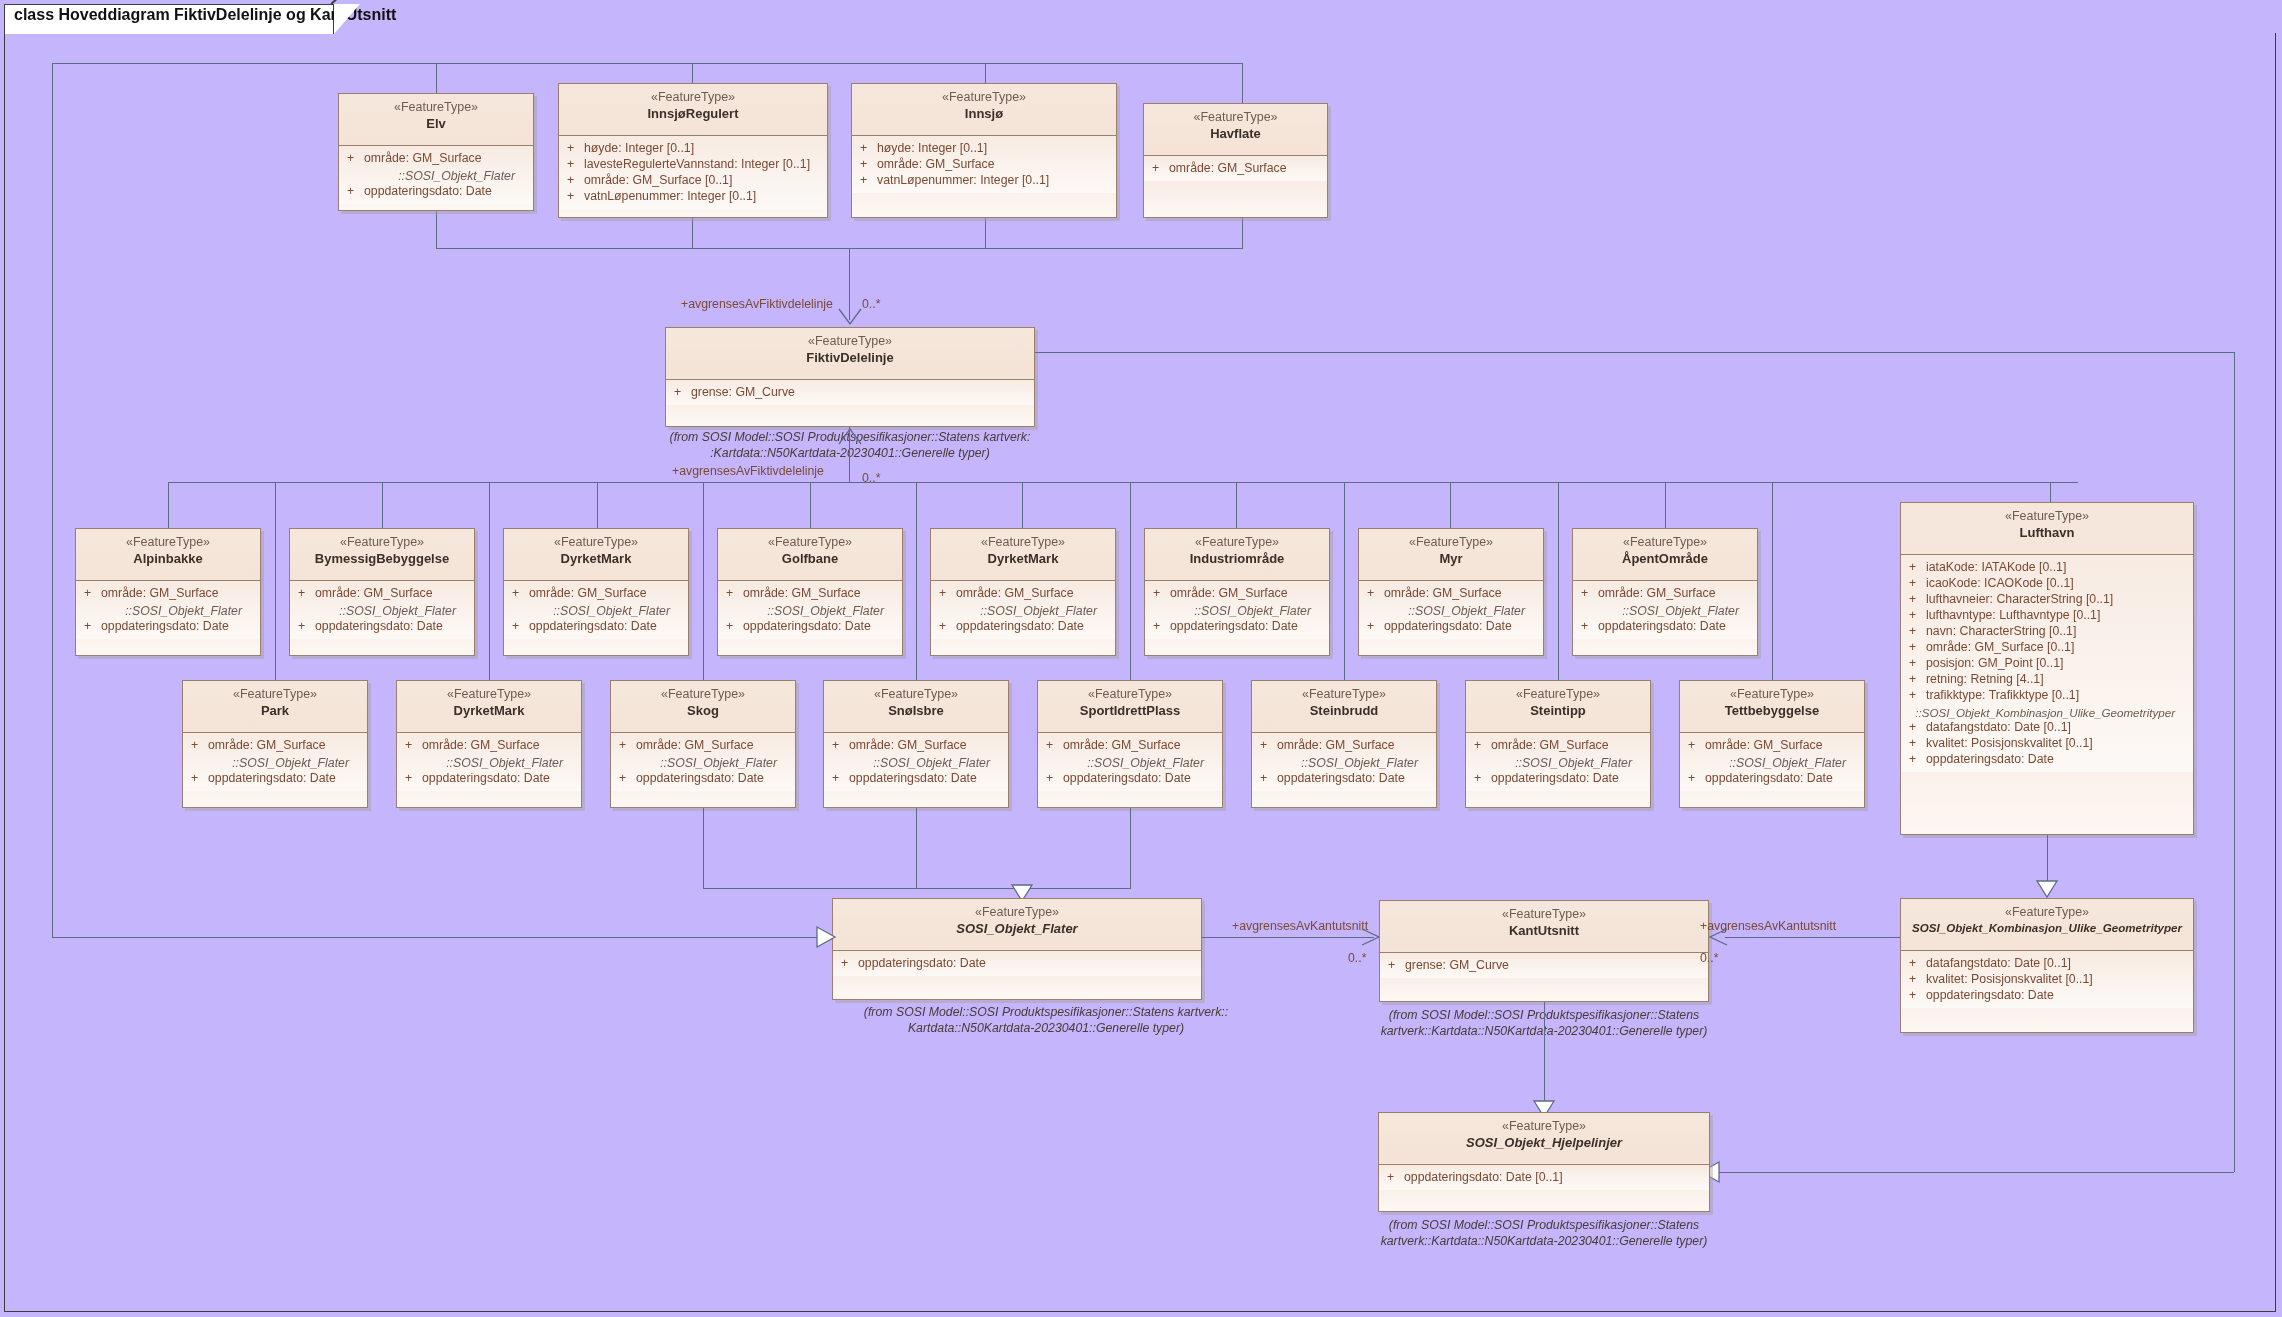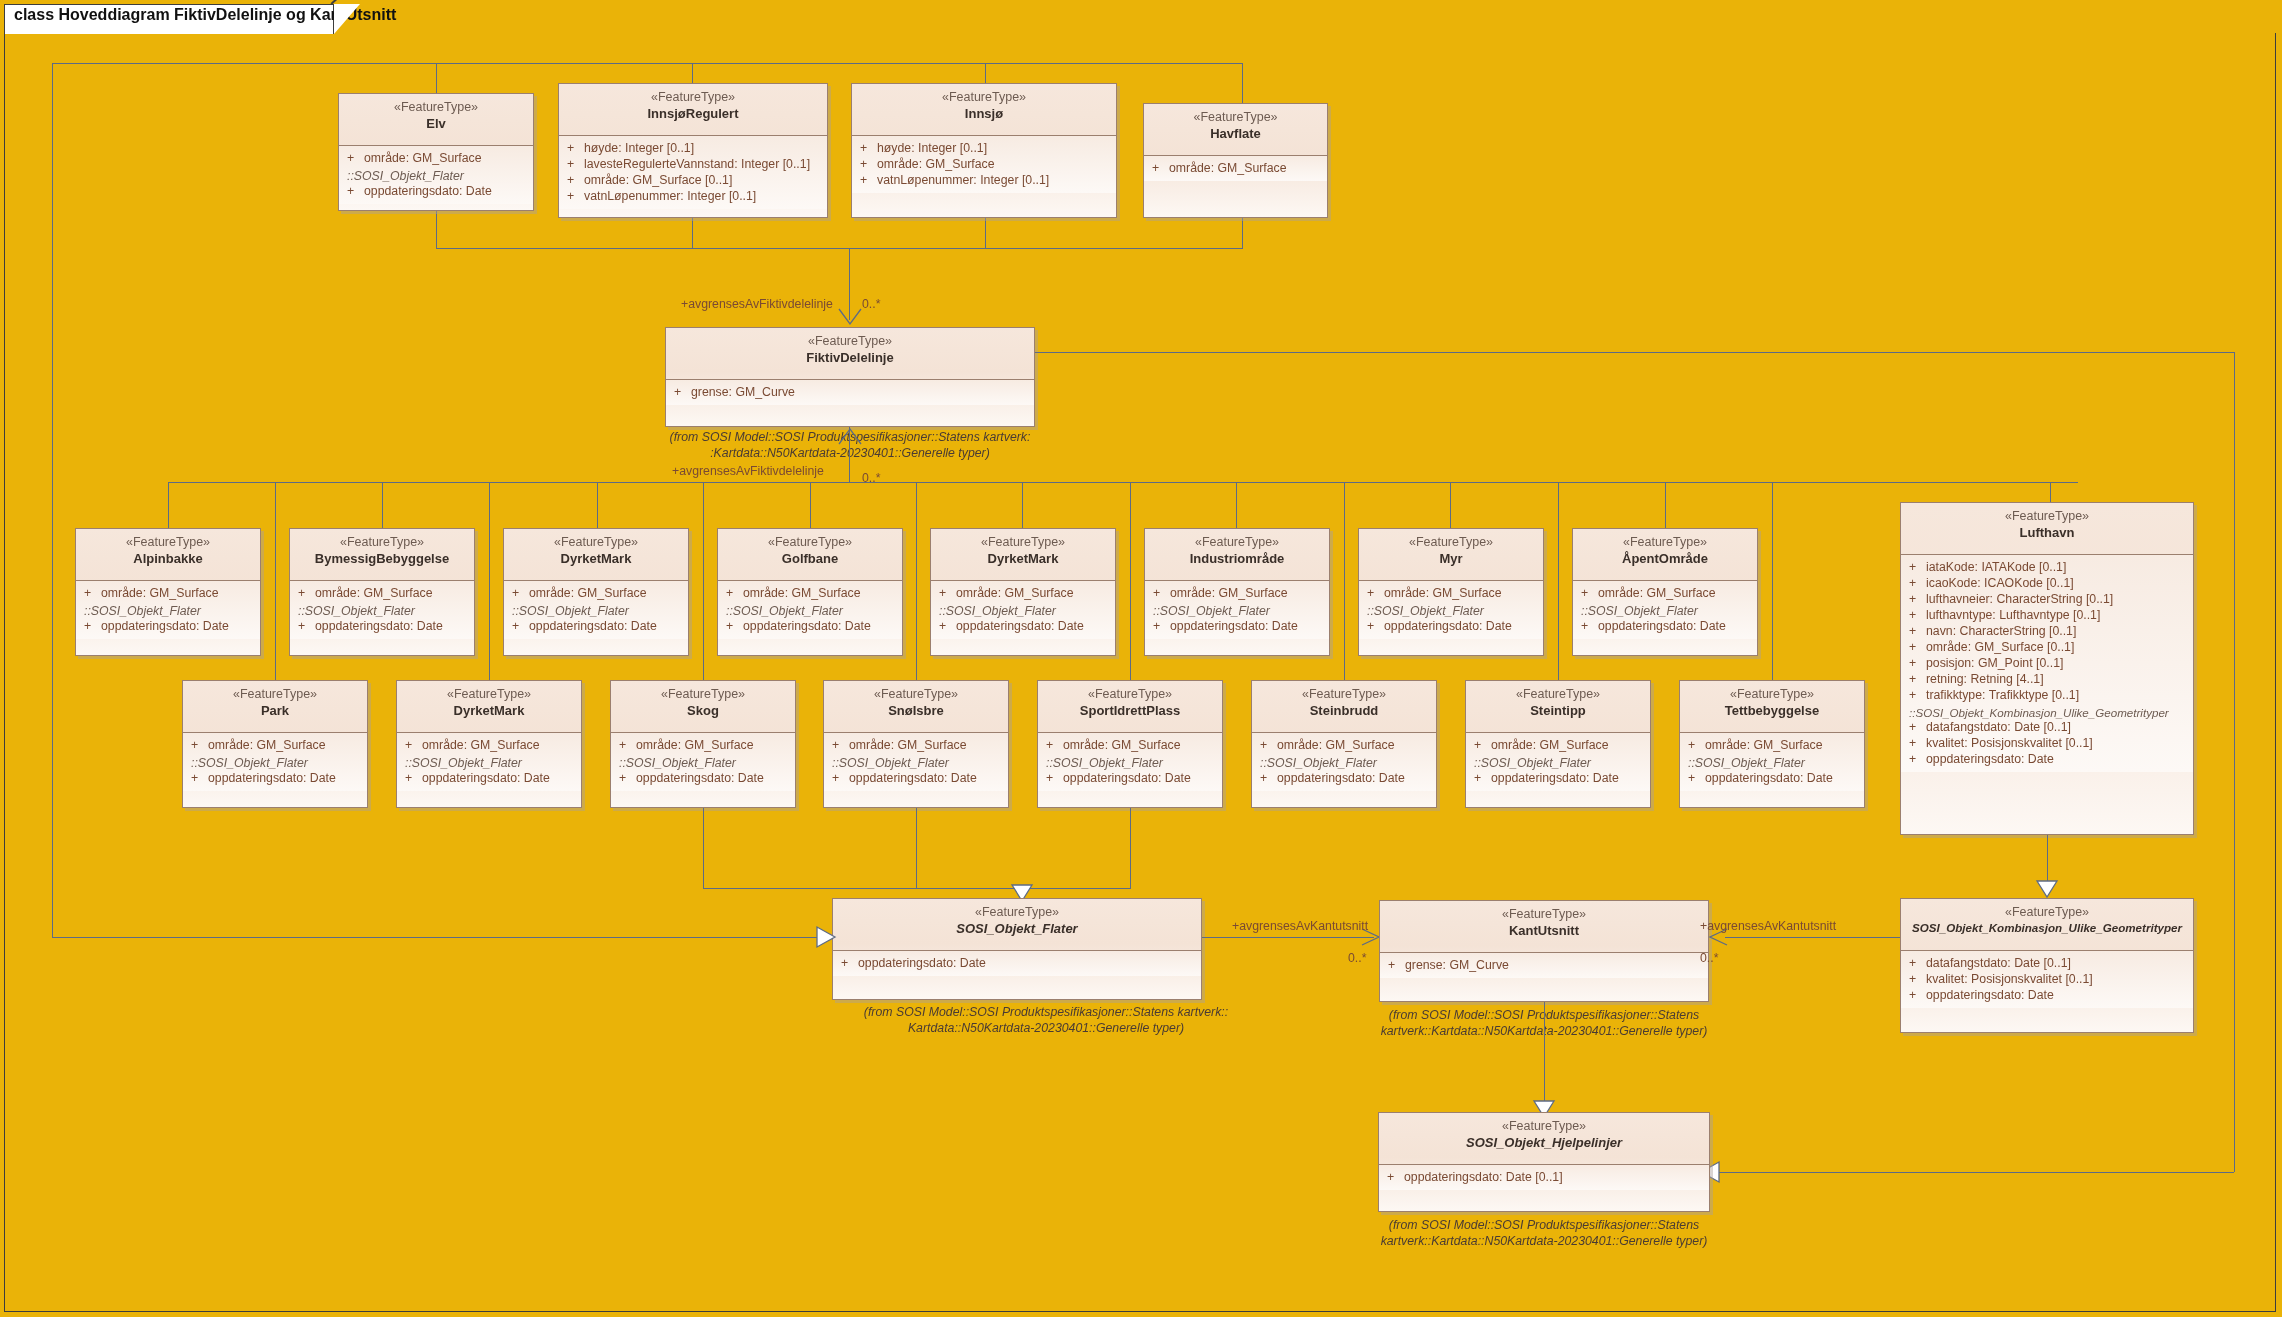--- a/index.html
+++ b/index.html
@@ -1,17 +1,17 @@
 <!DOCTYPE html>
 <html><head>
 <meta charset="utf-8">
 <style>
   html,body{margin:0;padding:0;background:#ffffff;}
   body{font-family:"Liberation Sans", sans-serif;color:#5b4a42;}
-  #canvas{position:relative;width:2282px;height:1317px;overflow:hidden;background:#eab308;}
+  #canvas{position:relative;width:2282px;height:1317px;overflow:hidden;background:#c4b5fd;}
 
   
   .frame-body{position:absolute;border:1.5px solid #3d3d3d;}
   .frame-tab{position:absolute;left:0;top:0;height:30px;border:1.5px solid #3d3d3d;
              border-bottom:none;background:#fff;box-sizing:border-box;}
   .frame-tab-label{position:absolute;left:14px;top:6px;font-size:16px;font-weight:bold;color:#111;white-space:nowrap;}
   .frame-tab-slant{position:absolute;width:0;height:0;}
 
   
   .cls{position:absolute;box-sizing:border-box;border:1.2px solid #9b7f6e;
@@ -22,21 +22,21 @@
   .stereo{display:block;font-size:12.5px;color:#6d5b51;white-space:nowrap;}
   .cname{display:block;font-size:13px;font-weight:bold;color:#3a2f29;white-space:nowrap;}
   .cname.italic{font-style:italic;}
   .cls-body{box-sizing:border-box;padding:5px 0 4px 0;
             background:linear-gradient(180deg,#f7ebe2 0%,#fdf9f6 100%);}
   .attr{font-size:12.3px;color:#7a4a33;line-height:1.30;white-space:nowrap;
         padding:0 6px 0 8px;display:flex;}
   .attr .vis{display:inline-block;width:17px;flex:0 0 17px;color:#7a4a33;}
   .attr .txt{display:inline-block;}
   .sep{font-size:12.3px;font-style:italic;color:#6d5b51;line-height:1.32;
-       padding:1px 12px 0 8px;white-space:nowrap;}
+       padding:1px 18px 0 8px;white-space:nowrap;text-align:right;}
 
   
   .note{position:absolute;font-size:12.3px;font-style:italic;color:#4a3b33;
         text-align:center;line-height:1.28;}
 
   
   .ln{position:absolute;background:#5d6b85;}
   .lnh{height:1.2px;}
   .lnv{width:1.2px;}
   .triw{position:absolute;}

